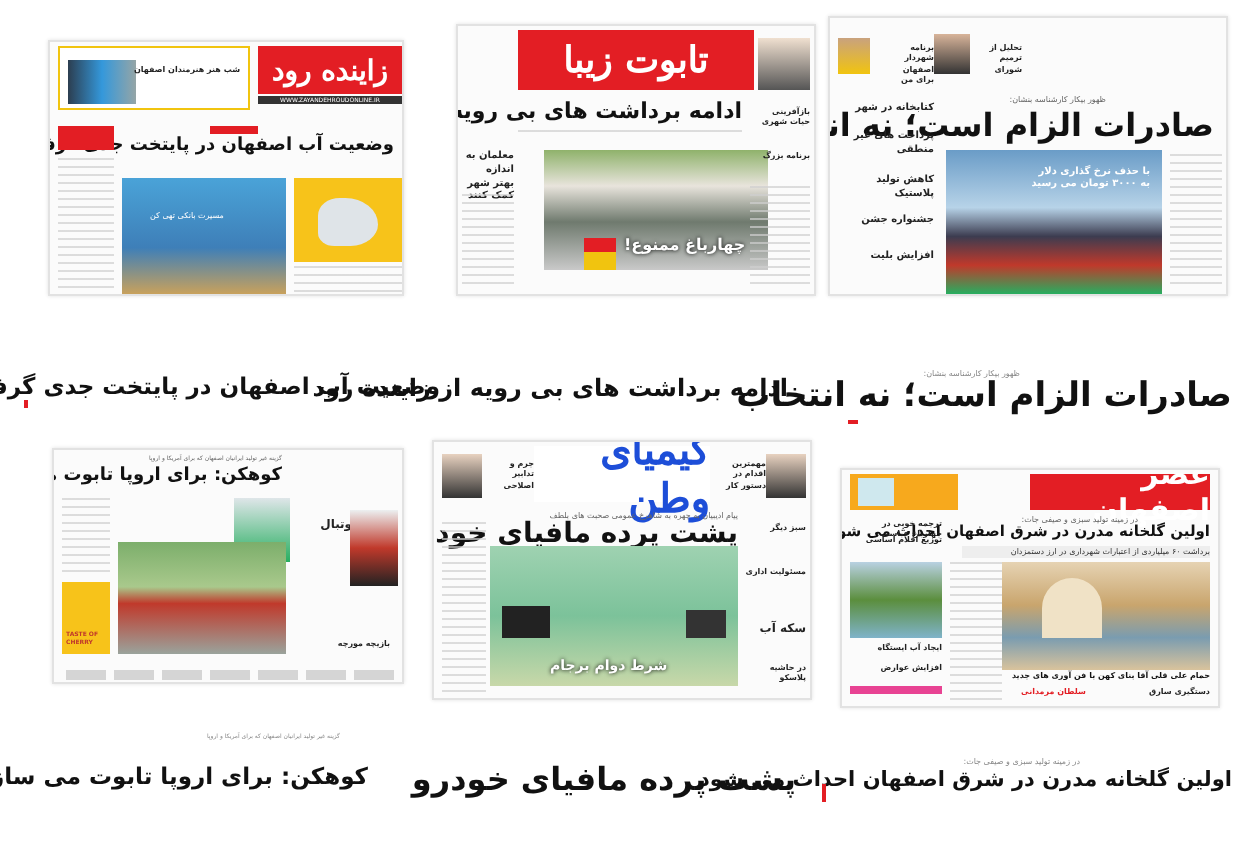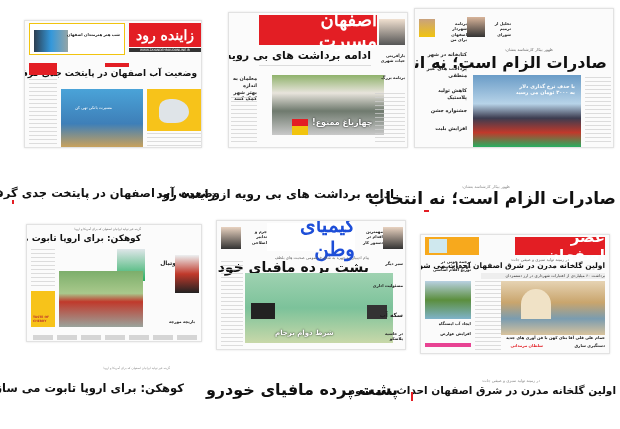--- a/index.html
+++ b/index.html
@@ -92,21 +92,21 @@
   <div class="sidebox" style="left:2px; top:56px; width:50px;">پرداخت های غیر منطقی</div>
   <div class="sidebox" style="left:2px; top:78px; width:50px;">کاهش تولید پلاستیک</div>
   <div class="sidebox" style="left:2px; top:98px; width:50px;">جشنواره جشن</div>
   <div class="sidebox" style="left:2px; top:116px; width:50px;">افزایش بلیت</div>
   <div class="sidebox" style="left:26px; top:12px; width:26px; font-size:4px;">برنامه شهردار اصفهان برای من</div>
   <div class="sidebox" style="left:72px; top:12px; width:24px; font-size:4px;">تحلیل از ترمیم شورای</div>
   <div class="textcol" style="left:170px; top:68px; width:26px; height:66px;"></div>
 </div>
 
 <div class="paper" style="left:228px; top:12px; width:180px; height:136px;">
-  <div class="masthead" style="left:30px; top:2px; width:118px; height:30px; font-size:18px;">اصفهان مسیرت</div>
+  <div class="masthead" style="left:30px; top:2px; width:118px; height:30px; font-size:18px;">تابوت زیبا</div>
   <div class="photo" style="left:150px; top:6px; width:26px; height:26px; background:linear-gradient(#f0e0d0,#555);"></div>
   <div class="headline" style="right:36px; top:36px; font-size:11px;">ادامه برداشت های بی رویه از زاینده رود</div>
   <div class="textcol" style="left:30px; top:52px; width:112px; height:4px;"></div>
   <div class="photo" style="left:43px; top:62px; width:112px; height:60px; background:linear-gradient(180deg,#8fb26b 0%,#e8e4dc 30%,#6f7a6e 60%,#c9c9c9 100%);">
     <div style="position:absolute; left:20px; top:44px; width:16px; height:24px; background:linear-gradient(#e31e24 30%,#f1c40f 30%);"></div>
     <div style="position:absolute; left:40px; bottom:8px; font-size:8px; color:#fff; font-weight:bold; text-shadow:0 0 2px #000;">چهارباغ ممنوع!</div>
   </div>
   <div class="sidebox" style="left:2px; top:62px; width:26px; font-size:5px;">معلمان به اندازه بهتر شهر کمک کنند</div>
   <div class="sidebox" style="left:146px; top:40px; width:30px; font-size:4px;">بازآفرینی حیات شهری</div>
   <div class="sidebox" style="left:146px; top:62px; width:30px; font-size:4px;">برنامه بزرگ</div>
@@ -167,21 +167,21 @@
 </div>
 
 <div class="paper" style="left:216px; top:220px; width:190px; height:130px;">
   <div class="masthead" style="left:50px; top:2px; width:88px; height:28px; background:#fff; color:#1d4ed8; font-size:20px;">کیمیای وطن</div>
   <div class="photo" style="left:4px; top:6px; width:20px; height:22px; background:linear-gradient(#e8d2c0,#333);"></div>
   <div class="photo" style="left:166px; top:6px; width:20px; height:22px; background:linear-gradient(#e8d2c0,#333);"></div>
   <div class="sidebox" style="left:26px; top:8px; width:24px; font-size:4px;">جرم و تدابیر اصلاحی</div>
   <div class="sidebox" style="left:140px; top:8px; width:26px; font-size:4px;">مهمترین اقدام در دستور کار</div>
   <div class="kicker" style="right:36px; top:34px;">پیام ادیبیان به چهره به شاهرخ عمومی صحبت های بلطف</div>
   <div class="headline" style="right:36px; top:38px; font-size:14px;">پشت پرده مافیای خودرو</div>
-  <div class="photo" style="left:28px; top:52px; width:148px; height:70px; background:linear-gradient(180deg,#9fd2b1 0%,#7cc29a 50%,#c8d8a9 100%);text-align:center;">
+  <div class="photo" style="left:28px; top:52px; width:124px; height:70px; background:linear-gradient(180deg,#9fd2b1 0%,#7cc29a 50%,#c8d8a9 100%);text-align:center;">
     <div style="position:absolute; left:6px; top:30px; width:24px; height:16px; background:#222;"></div>
     <div style="position:absolute; right:6px; top:32px; width:20px; height:14px; background:#333;"></div>
     <div style="position:absolute; left:30px; bottom:6px; font-size:7px; color:#fff; font-weight:bold; text-shadow:0 0 2px #000;">شرط دوام برجام</div>
   </div>
   <div class="sidebox" style="left:154px; top:40px; width:32px; font-size:4px;">سبز دیگر</div>
   <div class="sidebox" style="left:154px; top:62px; width:32px; font-size:4px;">مسئولیت اداری</div>
   <div class="sidebox" style="left:154px; top:90px; width:32px; font-size:6px;">سکه آب</div>
   <div class="sidebox" style="left:154px; top:110px; width:32px; font-size:4px;">در حاشیه پلاسکو</div>
   <div class="textcol" style="left:4px; top:40px; width:22px; height:86px;"></div>
 </div>

